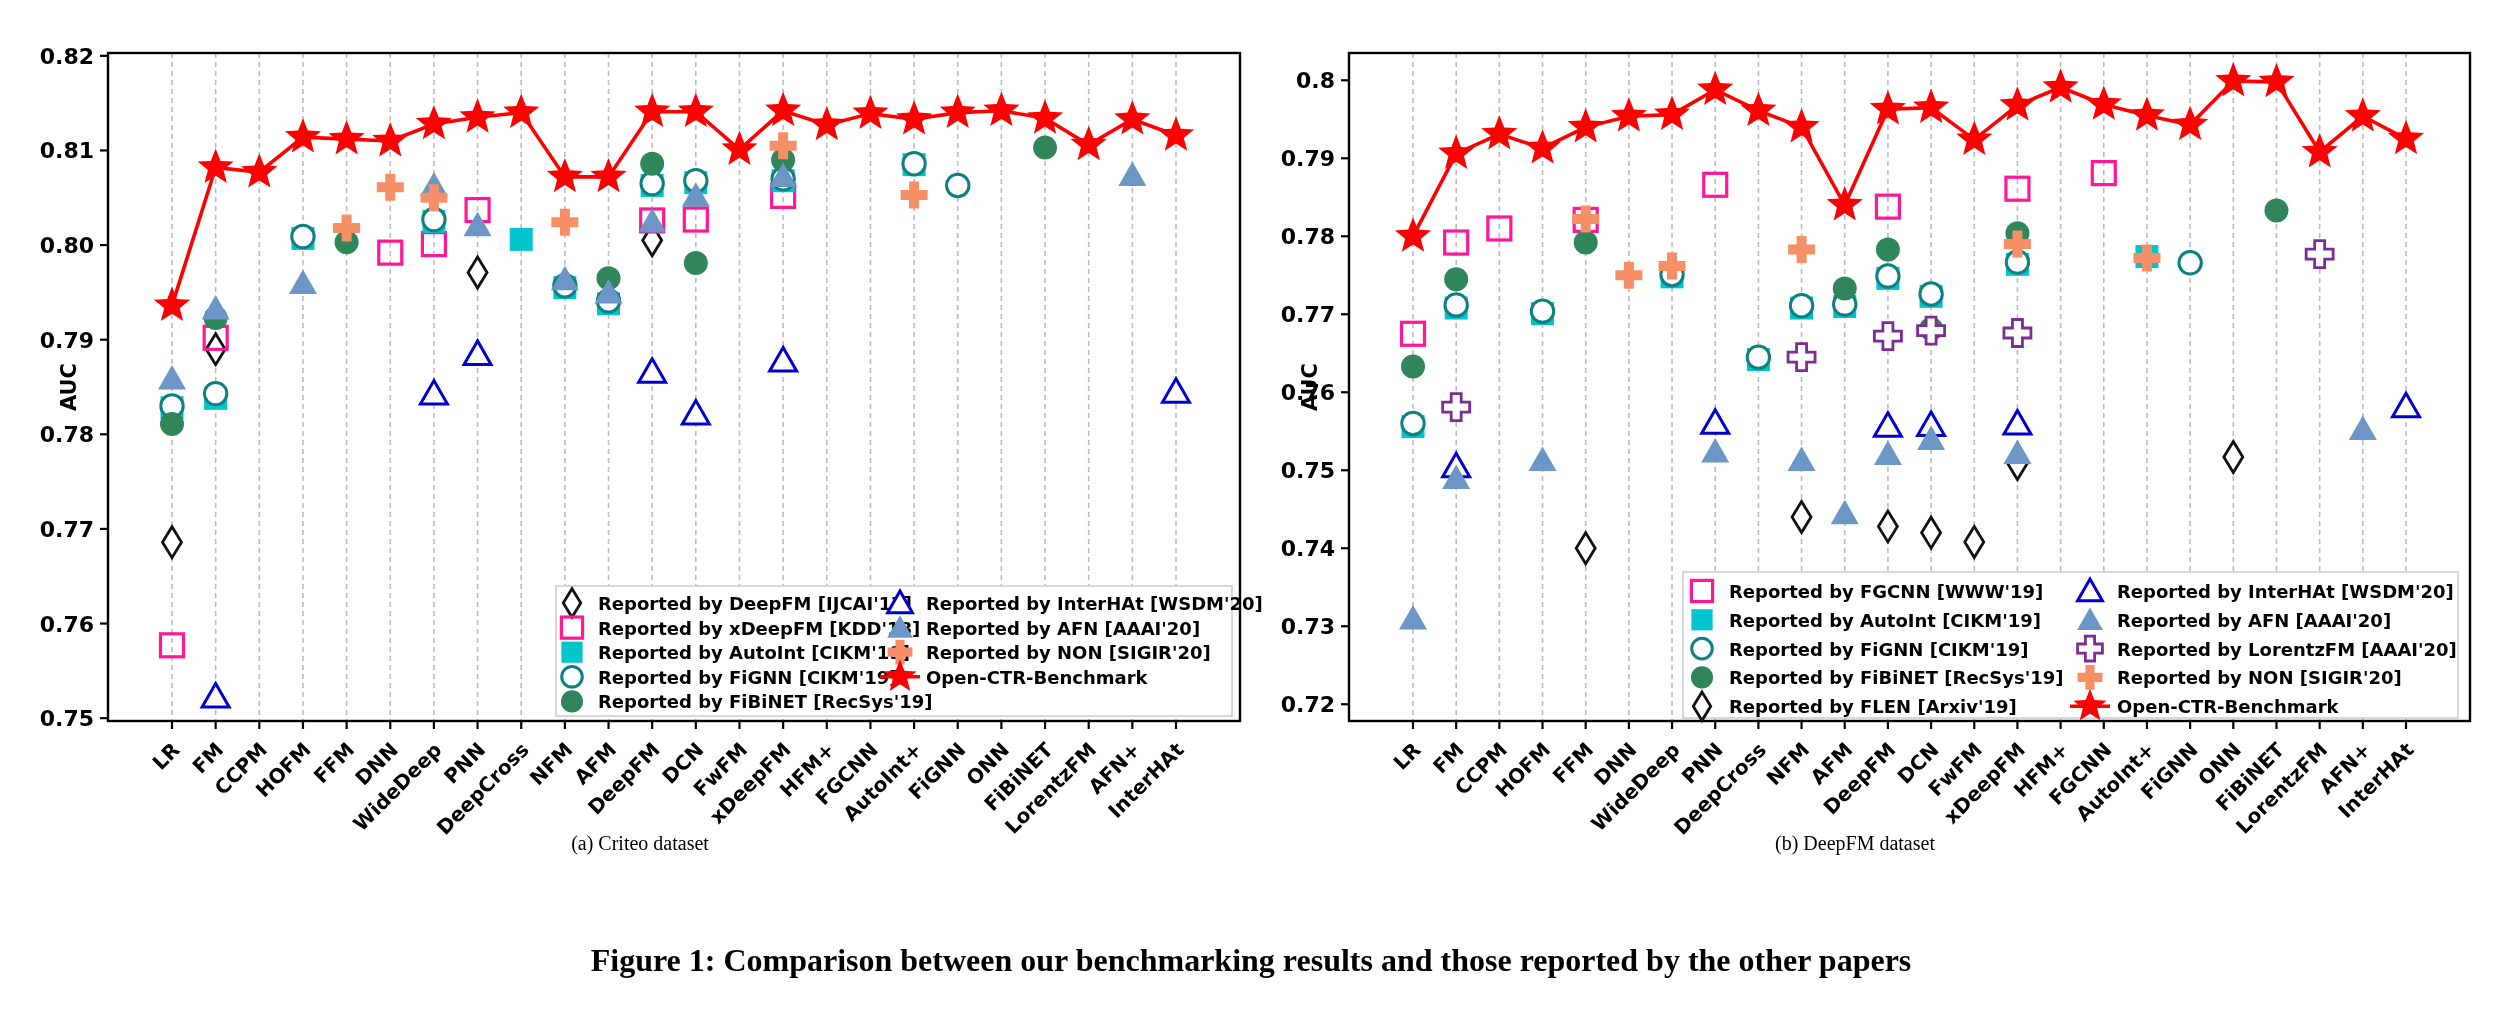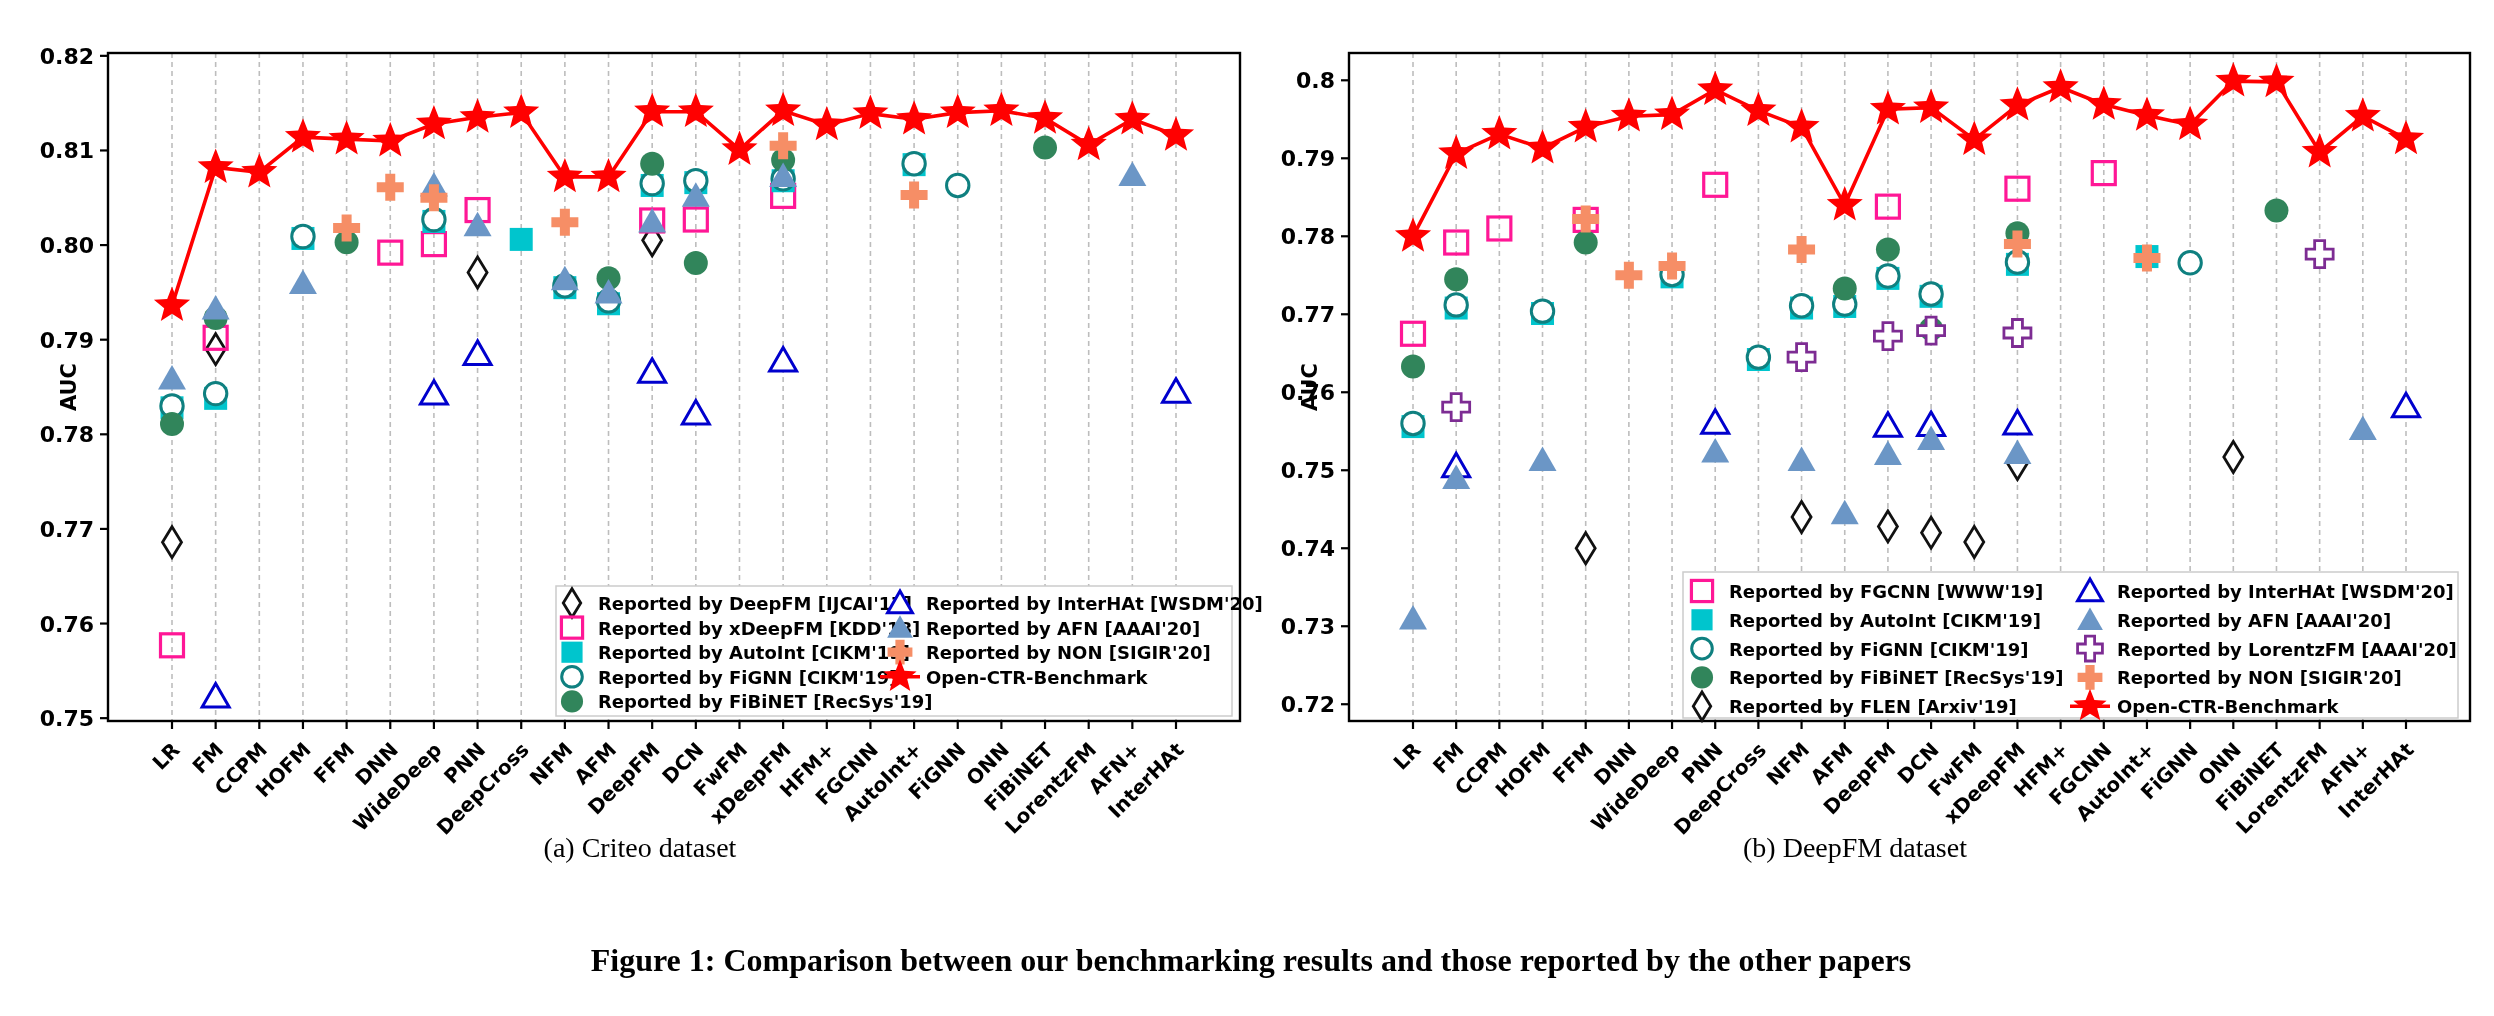--- a/index.html
+++ b/index.html
@@ -1,19 +1,19 @@
 <!DOCTYPE html>
 <html><head>
 <meta charset="utf-8">
 <style>
   html,body{margin:0;padding:0;background:#fff;}
   #stage{position:relative;width:2494px;height:1016px;background:#fff;overflow:hidden;
          font-family:"DejaVu Sans",sans-serif;}
   #figure-svg{position:absolute;left:0;top:0;}
-  .caption{position:absolute;font-family:"Liberation Serif",serif;font-size:28px;color:#000;
+  .caption{position:absolute;font-family:"Liberation Serif",serif;font-size:20px;color:#000;
            text-align:center;width:600px;}
   #caption-a{left:340px;top:832px;}
   #caption-b{left:1555px;top:832px;}
   #figure-title{position:absolute;left:4px;top:942px;width:2494px;text-align:center;
                 font-family:"Liberation Serif",serif;font-weight:bold;font-size:32px;color:#000;}
 </style>
 </head>
 <body>
 
 <div id="stage">

